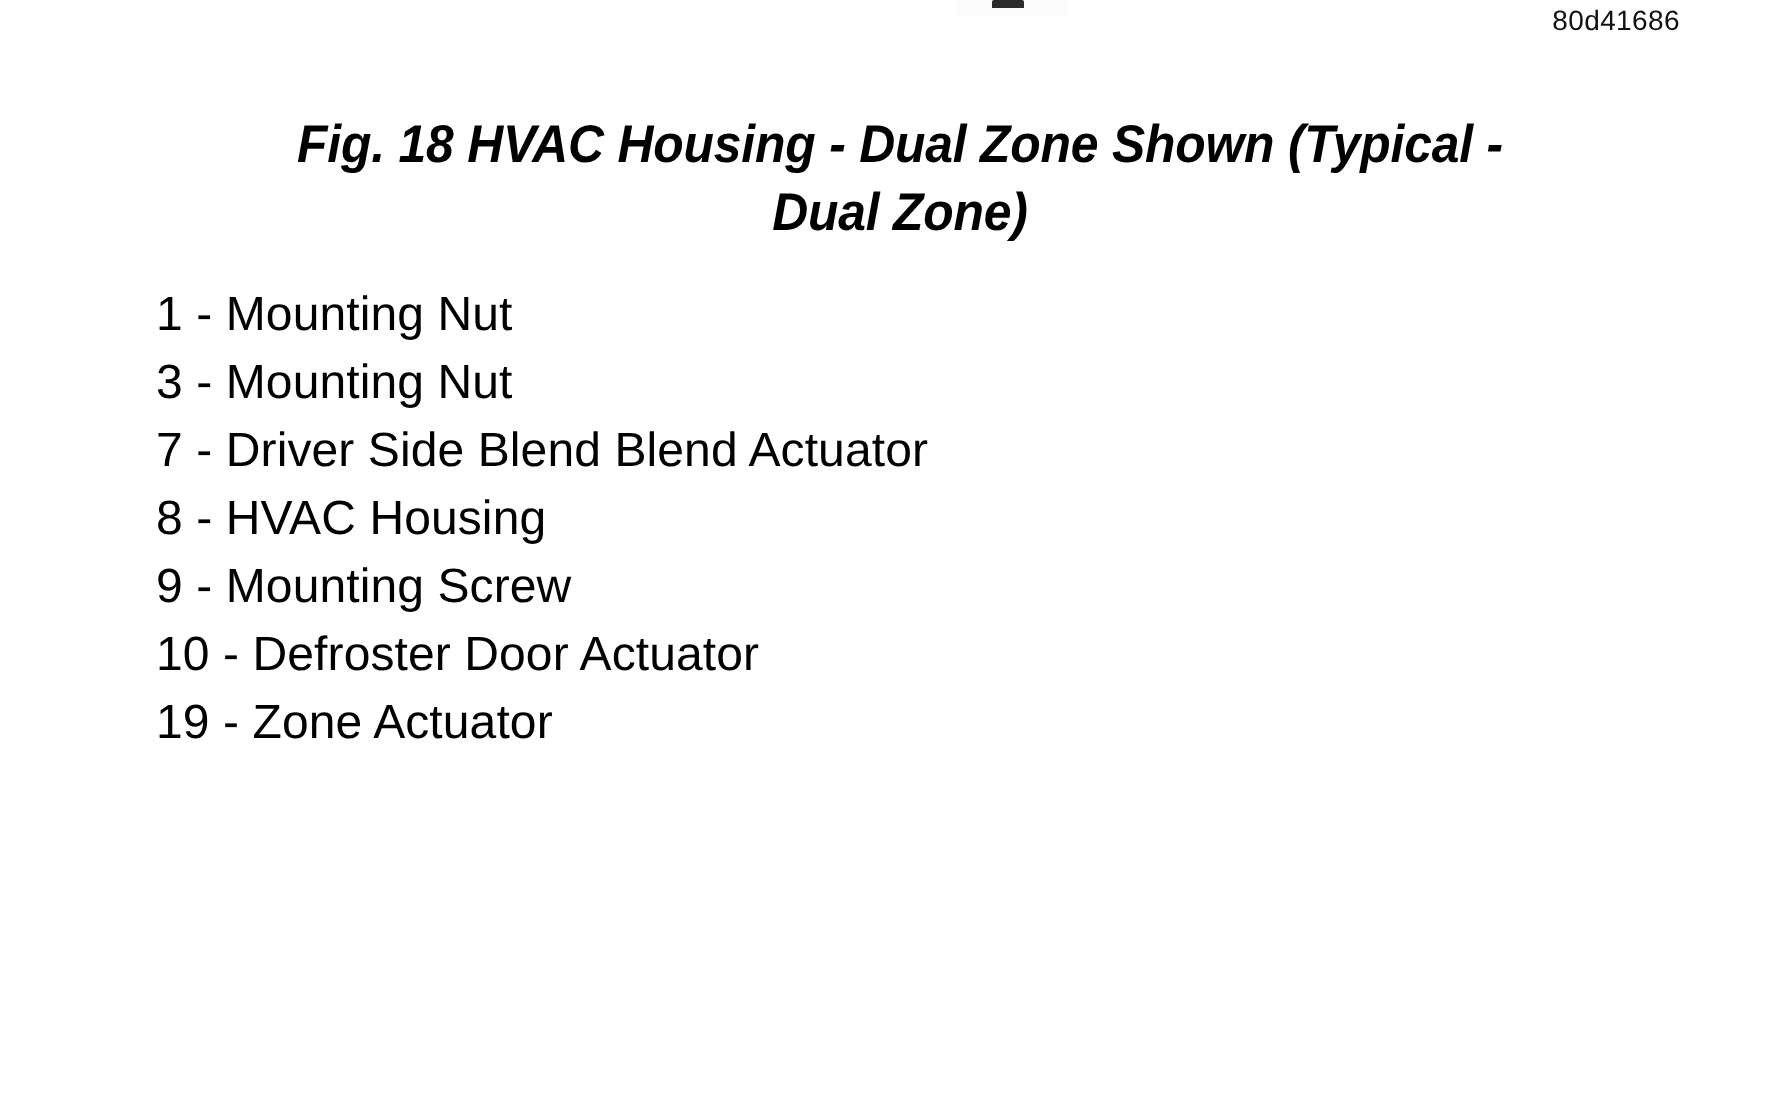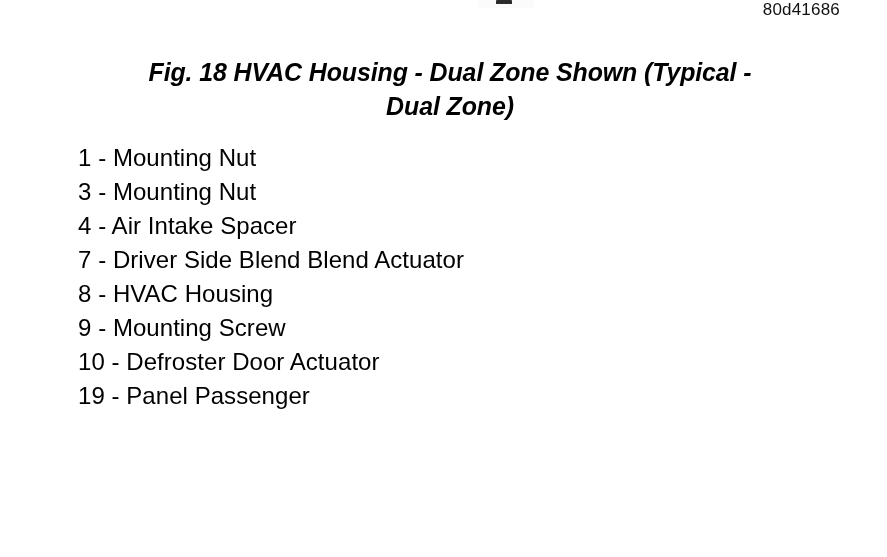--- a/index.html
+++ b/index.html
@@ -44,21 +44,21 @@
     width: 56px;
     height: 8px;
     background: #fbfbfb;
   }
 
   
   .drawing-number {
     position: absolute;
     right: 47px;
     top: 2px;
-    font-size: 17px;
+    font-size: 14px;
     letter-spacing: 0.2px;
     line-height: 16px;
     white-space: nowrap;
     color: #111111;
   }
 
   
   .figure-title {
     position: absolute;
     left: 60px;
@@ -110,21 +110,20 @@
   <div class="drawing-number">80d41686</div>
 
   <div class="figure-title">
     <span class="title-line">Fig. 18 HVAC Housing - Dual Zone Shown (Typical -</span>
     <span class="title-line">Dual Zone)</span>
   </div>
 
   <ul class="legend-list">
       <li class="legend-item"><span class="callout-number">1</span> <span class="callout-dash">-</span> <span class="callout-label">Mounting Nut</span></li>
       <li class="legend-item"><span class="callout-number">3</span> <span class="callout-dash">-</span> <span class="callout-label">Mounting Nut</span></li>
-      <li class="legend-item"><span class="callout-number">4</span> <span class="callout-dash">-</span> <span class="callout-label">Air Intake Spacer</span></li>
       <li class="legend-item"><span class="callout-number">7</span> <span class="callout-dash">-</span> <span class="callout-label">Driver Side Blend Blend Actuator</span></li>
       <li class="legend-item"><span class="callout-number">8</span> <span class="callout-dash">-</span> <span class="callout-label">HVAC Housing</span></li>
       <li class="legend-item"><span class="callout-number">9</span> <span class="callout-dash">-</span> <span class="callout-label">Mounting Screw</span></li>
       <li class="legend-item"><span class="callout-number">10</span> <span class="callout-dash">-</span> <span class="callout-label">Defroster Door Actuator</span></li>
-      <li class="legend-item"><span class="callout-number">19</span> <span class="callout-dash">-</span> <span class="callout-label">Panel Passenger</span></li>
+      <li class="legend-item"><span class="callout-number">19</span> <span class="callout-dash">-</span> <span class="callout-label">Zone Actuator</span></li>
     </ul>
 
 </div>
 
 </body></html>

